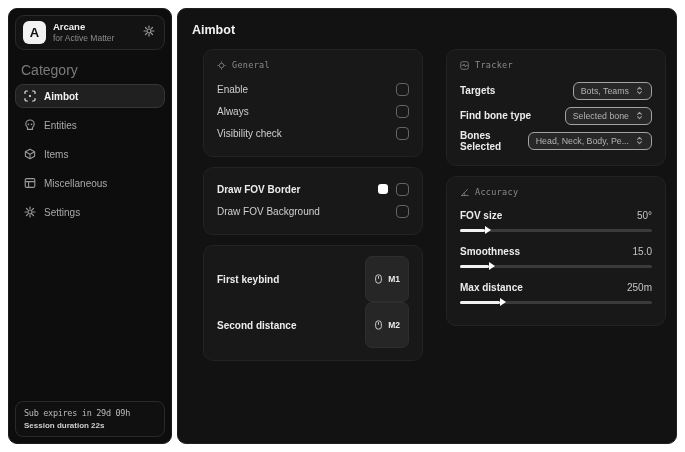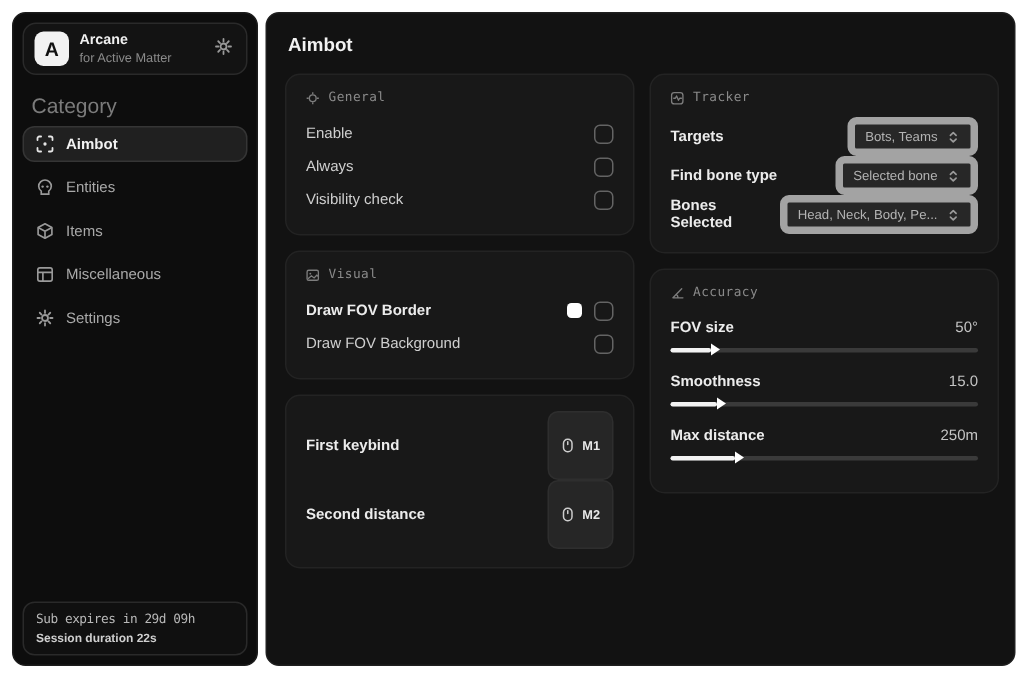--- a/index.html
+++ b/index.html
@@ -77,20 +77,21 @@
   }
   .page-title { font-size:12.5px; font-weight:700; color:#f2f2f2; margin:2px 0 12px 2px; }
   .columns { display:flex; gap:10px; align-items:flex-start; }
   .col { flex:1; display:flex; flex-direction:column; gap:10px; min-width:0; }
 
   .panel {
     background:#181818;
     border:1px solid #232323;
     border-radius:10px;
     padding:10px 13px 12px;
+    margin-left:13px;
   }
   .panel-header {
     display:flex; align-items:center; gap:6px;
     font-family:"DejaVu Sans Mono", monospace;
     font-size:8.5px; color:#8a8a8a; letter-spacing:0.3px;
     margin-bottom:8px;
   }
   .panel-header .hicon { display:flex; color:#7d7d7d; }
 
   .row {
@@ -111,21 +112,21 @@
     display:flex; align-items:center; gap:5px;
     background:#262626; border:1px solid #2e2e2e;
     color:#e8e8e8; border-radius:7px;
     font-size:8.5px; font-weight:700;
     padding:17px 8px; cursor:pointer;
   }
   .keybind-btn .kicon { display:flex; color:#cdcdcd; }
 
   .dropdown {
     display:flex; align-items:center; gap:6px;
-    background:#272727; border:5px solid #a3a3a3;
+    background:#272727; border:1px solid #a3a3a3;
     color:#b3b3b3; border-radius:6px;
     font-size:8.8px; padding:3px 7px; cursor:pointer;
     max-width:152px; white-space:nowrap;
   }
   .dropdown .dd-text { overflow:hidden; text-overflow:ellipsis; }
   .dropdown .dicon { display:flex; color:#9a9a9a; flex:0 0 auto; }
 
   .slider-row { margin-bottom:4px; }
   .slider-head { display:flex; justify-content:space-between; align-items:center; min-height:20px;text-align:right; }
   .slider-value { font-size:10px; color:#c4c4c4;padding-left:26px; }
@@ -250,30 +251,20 @@
           <span class="row-label">Always</span>
           <span class="checkbox"></span>
         </div>
         <div class="row">
           <span class="row-label">Visibility check</span>
           <span class="checkbox"></span>
         </div>
       </section>
 
       <section class="panel">
-        <div class="panel-header">
-          <span class="hicon">
-            <svg width="9" height="9" viewBox="0 0 10 10" fill="none" stroke="currentColor" stroke-width="1">
-              <rect x=".8" y="1.3" width="8.4" height="7.4" rx="1.2"></rect>
-              <circle cx="3.2" cy="3.8" r=".7" fill="currentColor" stroke="none"></circle>
-              <path d="M1.5 7.6 4 5.4l2 1.6 2-2 1.2 1"></path>
-            </svg>
-          </span>
-          <span class="mono">Visual</span>
-        </div>
         <div class="row">
           <span class="row-label strong">Draw FOV Border</span>
           <span class="row-right">
             <span class="swatch" style="background: rgb(255, 255, 255);"></span>
             <span class="checkbox"></span>
           </span>
         </div>
         <div class="row">
           <span class="row-label">Draw FOV Background</span>
           <span class="checkbox"></span>

